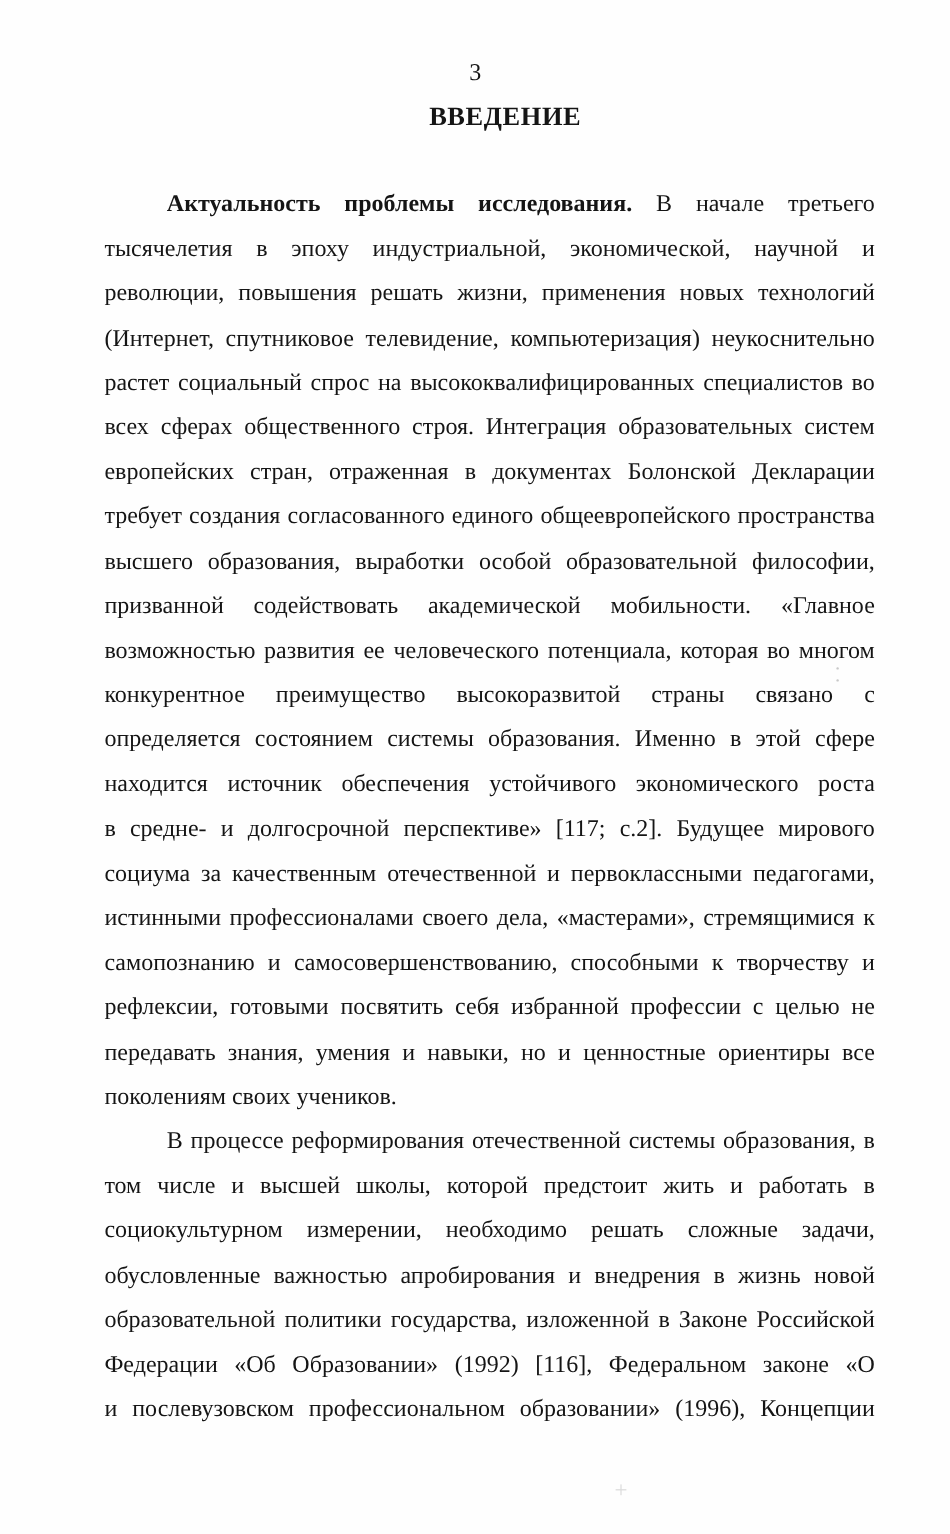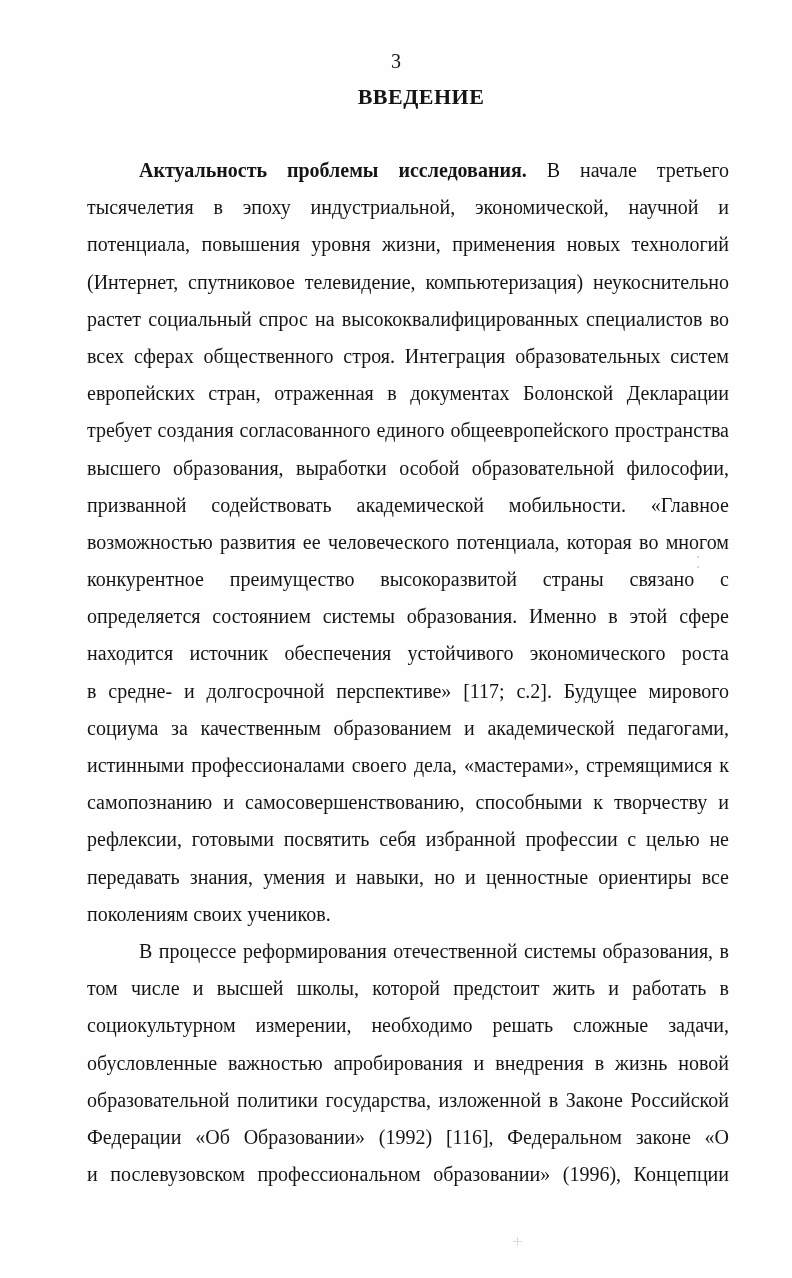--- a/index.html
+++ b/index.html
@@ -65,34 +65,34 @@
 <div class="page">
 
   <div class="page-number">3</div>
 
   <div class="doc-title">ВВЕДЕНИЕ</div>
 
   <div class="body-text">
 
     <div class="tline indent"><span class="bold">Актуальность проблемы исследования.</span> <span>В начале третьего</span></div>
     <div class="tline">тысячелетия в эпоху индустриальной, экономической, научной и культурной</div>
-    <div class="tline">потенциала, повышения уровня жизни, применения новых технологий</div>
+    <div class="tline">революции, повышения решать жизни, применения новых технологий</div>
     <div class="tline">(Интернет, спутниковое телевидение, компьютеризация) неукоснительно</div>
     <div class="tline">растет социальный спрос на высококвалифицированных специалистов во</div>
     <div class="tline">всех сферах общественного строя. Интеграция образовательных систем</div>
     <div class="tline">европейских стран, отраженная в документах Болонской Декларации (1999),</div>
     <div class="tline">требует создания согласованного единого общеевропейского пространства</div>
     <div class="tline">высшего образования, выработки особой образовательной философии,</div>
     <div class="tline">призванной содействовать академической мобильности. «Главное</div>
     <div class="tline">возможностью развития ее человеческого потенциала, которая во многом</div>
     <div class="tline">конкурентное преимущество высокоразвитой страны связано с</div>
     <div class="tline">определяется состоянием системы образования. Именно в этой сфере</div>
     <div class="tline">находится источник обеспечения устойчивого экономического роста страны</div>
     <div class="tline">в средне- и долгосрочной перспективе» [117; с.2]. Будущее мирового</div>
-    <div class="tline">социума за качественным образованием и академической педагогами,</div>
+    <div class="tline">социума за качественным отечественной и первоклассными педагогами,</div>
     <div class="tline">истинными профессионалами своего дела, «мастерами», стремящимися к</div>
     <div class="tline">самопознанию и самосовершенствованию, способными к творчеству и</div>
     <div class="tline">рефлексии, готовыми посвятить себя избранной профессии с целью не только</div>
     <div class="tline">передавать знания, умения и навыки, но и ценностные ориентиры все новым</div>
     <div class="tline last">поколениям своих учеников.</div>
 
     <div class="tline indent">В процессе реформирования отечественной системы образования, в</div>
     <div class="tline">том числе и высшей школы, которой предстоит жить и работать в грядущем</div>
     <div class="tline">социокультурном измерении,  необходимо решать сложные задачи,</div>
     <div class="tline">обусловленные важностью апробирования и внедрения в жизнь новой</div>

